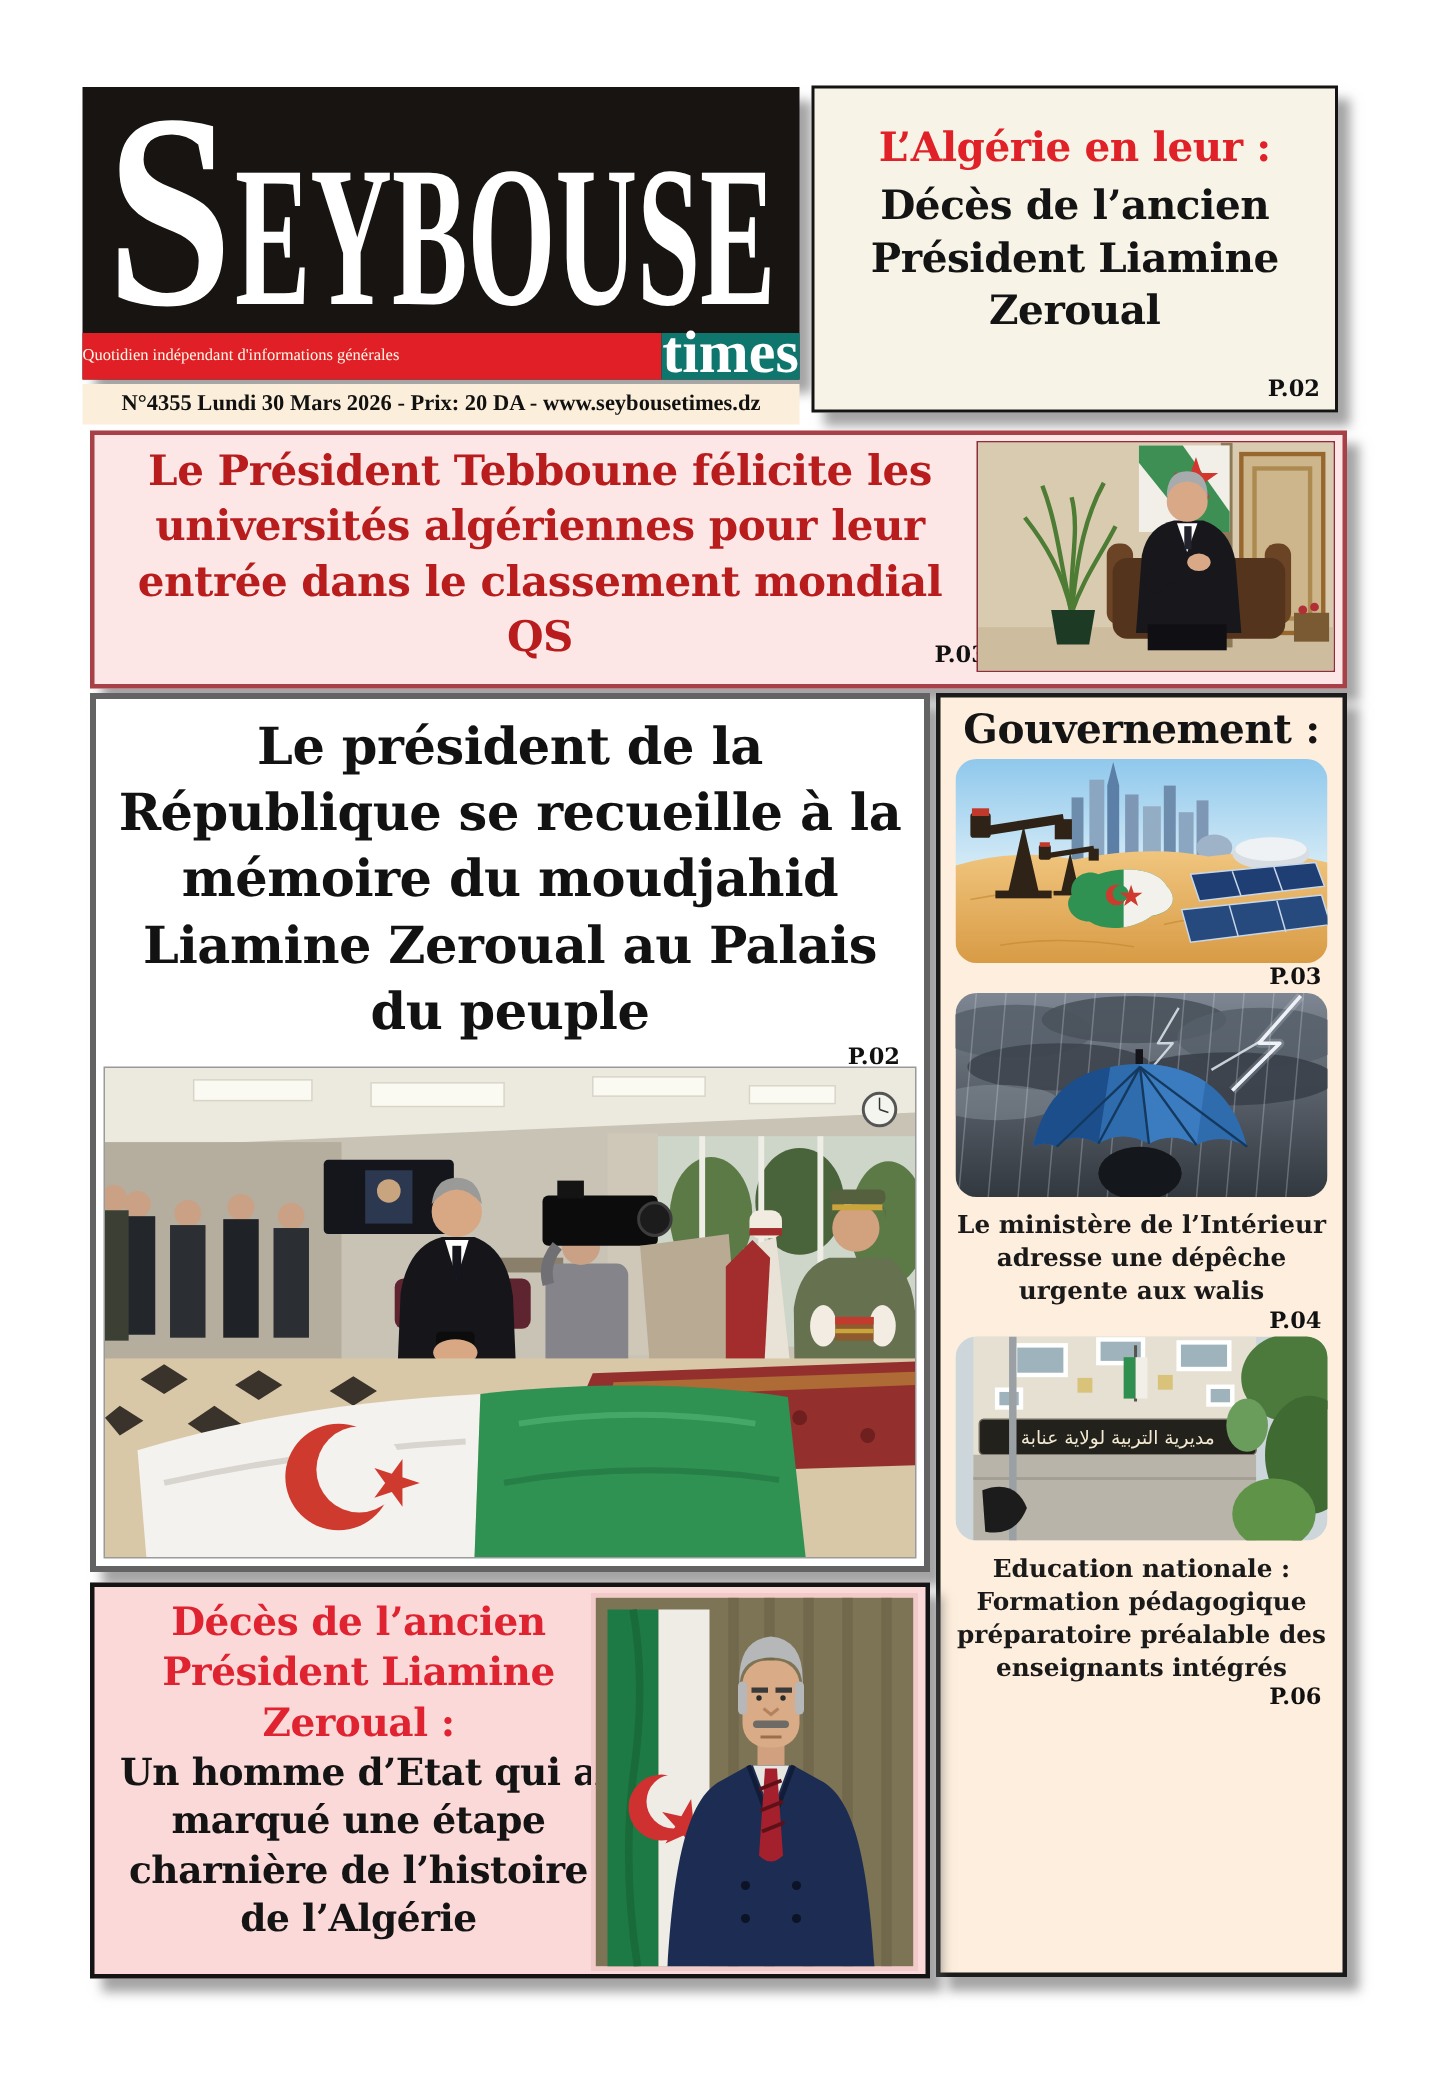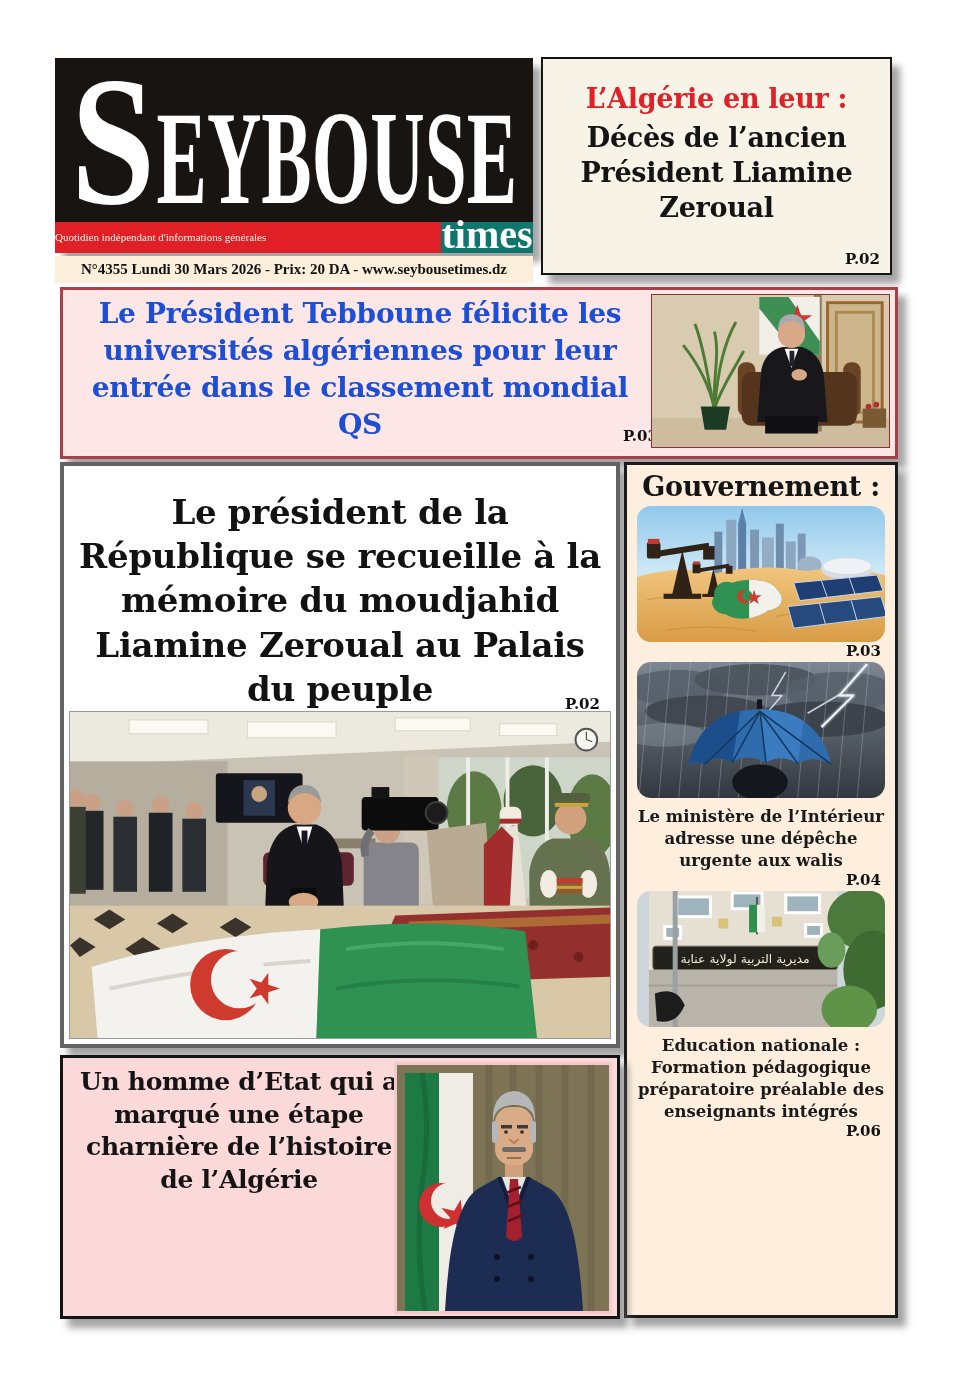--- a/index.html
+++ b/index.html
@@ -27,28 +27,28 @@
   .mourning-box{position:absolute;left:541px;top:57px;width:347px;height:214px;background:#f7f4e7;
         border:2px solid #141414;}
   .mourning-box .kicker{margin-top:24px;text-align:center;font-size:27px;color:#e02128;}
   .mourning-box .headline{margin-top:6px;text-align:center;font-size:27px;line-height:1.3;color:#141414;padding:0 12px;}
   .mourning-box .pageref{right:10px;bottom:5px;}
 
   
   .qs-banner{position:absolute;left:60px;top:287px;width:832px;height:166px;background:#fce6e6;
         border:3px solid #a84048;}
   .qs-headline{position:absolute;left:8px;top:6px;width:578px;font-size:28px;line-height:1.32;
-        text-align:center;color:#1d4ed8;}
+        text-align:center;color:#b91c1c;}
   .qs-ref{left:560px;top:137px;}
   .qs-photo{position:absolute;right:5px;top:4px;width:237px;height:152px;border:1px solid #8c2f38;}
 
   
   .lead-box{position:absolute;left:60px;top:462px;width:552px;height:578px;background:#ffffff;
         border:4px solid #636363;}
-  .lead-headline{margin:24px 4px 0;text-align:center;font-size:34px;line-height:1.3;color:#121212;}
+  .lead-headline{margin:10px 4px 0;text-align:center;font-size:34px;line-height:1.3;color:#121212;}
   .lead-ref{right:16px;top:229px;}
   .lead-photo{position:absolute;left:5px;bottom:5px;width:540px;height:326px;border:1px solid #9a9a9a;}
 
   
   .sidebar{position:absolute;left:624px;top:462px;width:268px;height:850px;background:#fdeedd;
         border:3px solid #1b1b1b;padding:0;}
   .side-section{position:relative;text-align:center;}
   .side-heading{font-size:27px;color:#141414;margin:6px 0 4px;}
   .side-photo{display:block;margin:0 auto;width:248px;height:136px;border-radius:14px;}
   .side-caption{margin:8px auto 0;width:252px;font-weight:bold;font-size:16.5px;line-height:1.32;color:#1a1a1a;}
@@ -413,20 +413,21 @@
           <ellipse cx="196" cy="60" rx="14" ry="18" fill="#6a9c5c"></ellipse>
         </g>
       </svg>
       <div class="side-caption">Education nationale : Formation pédagogique préparatoire préalable des enseignants intégrés</div>
       <div class="pageref side-ref">P.06</div>
     </section>
   </aside>
 
   <section class="zeroual-box shadowed">
     <div class="z-text">
+      <div class="kicker">Décès de l’ancien Président Liamine Zeroual :</div>
       <div class="headline">Un homme d’Etat qui a marqué une étape charnière de l’histoire de l’Algérie</div>
     </div>
     <div class="pageref z-ref">P.02</div>
     <svg class="z-photo" viewBox="0 0 212 246" preserveAspectRatio="none" role="img">
       <rect width="212" height="246" fill="#7d7456"></rect>
       <g stroke="#6a6148" stroke-width="7" opacity=".55">
         <line x1="92" y1="0" x2="92" y2="246"></line>
           <line x1="116" y1="0" x2="116" y2="246"></line>
         <line x1="142" y1="0" x2="142" y2="246"></line>
           <line x1="168" y1="0" x2="168" y2="246"></line>

